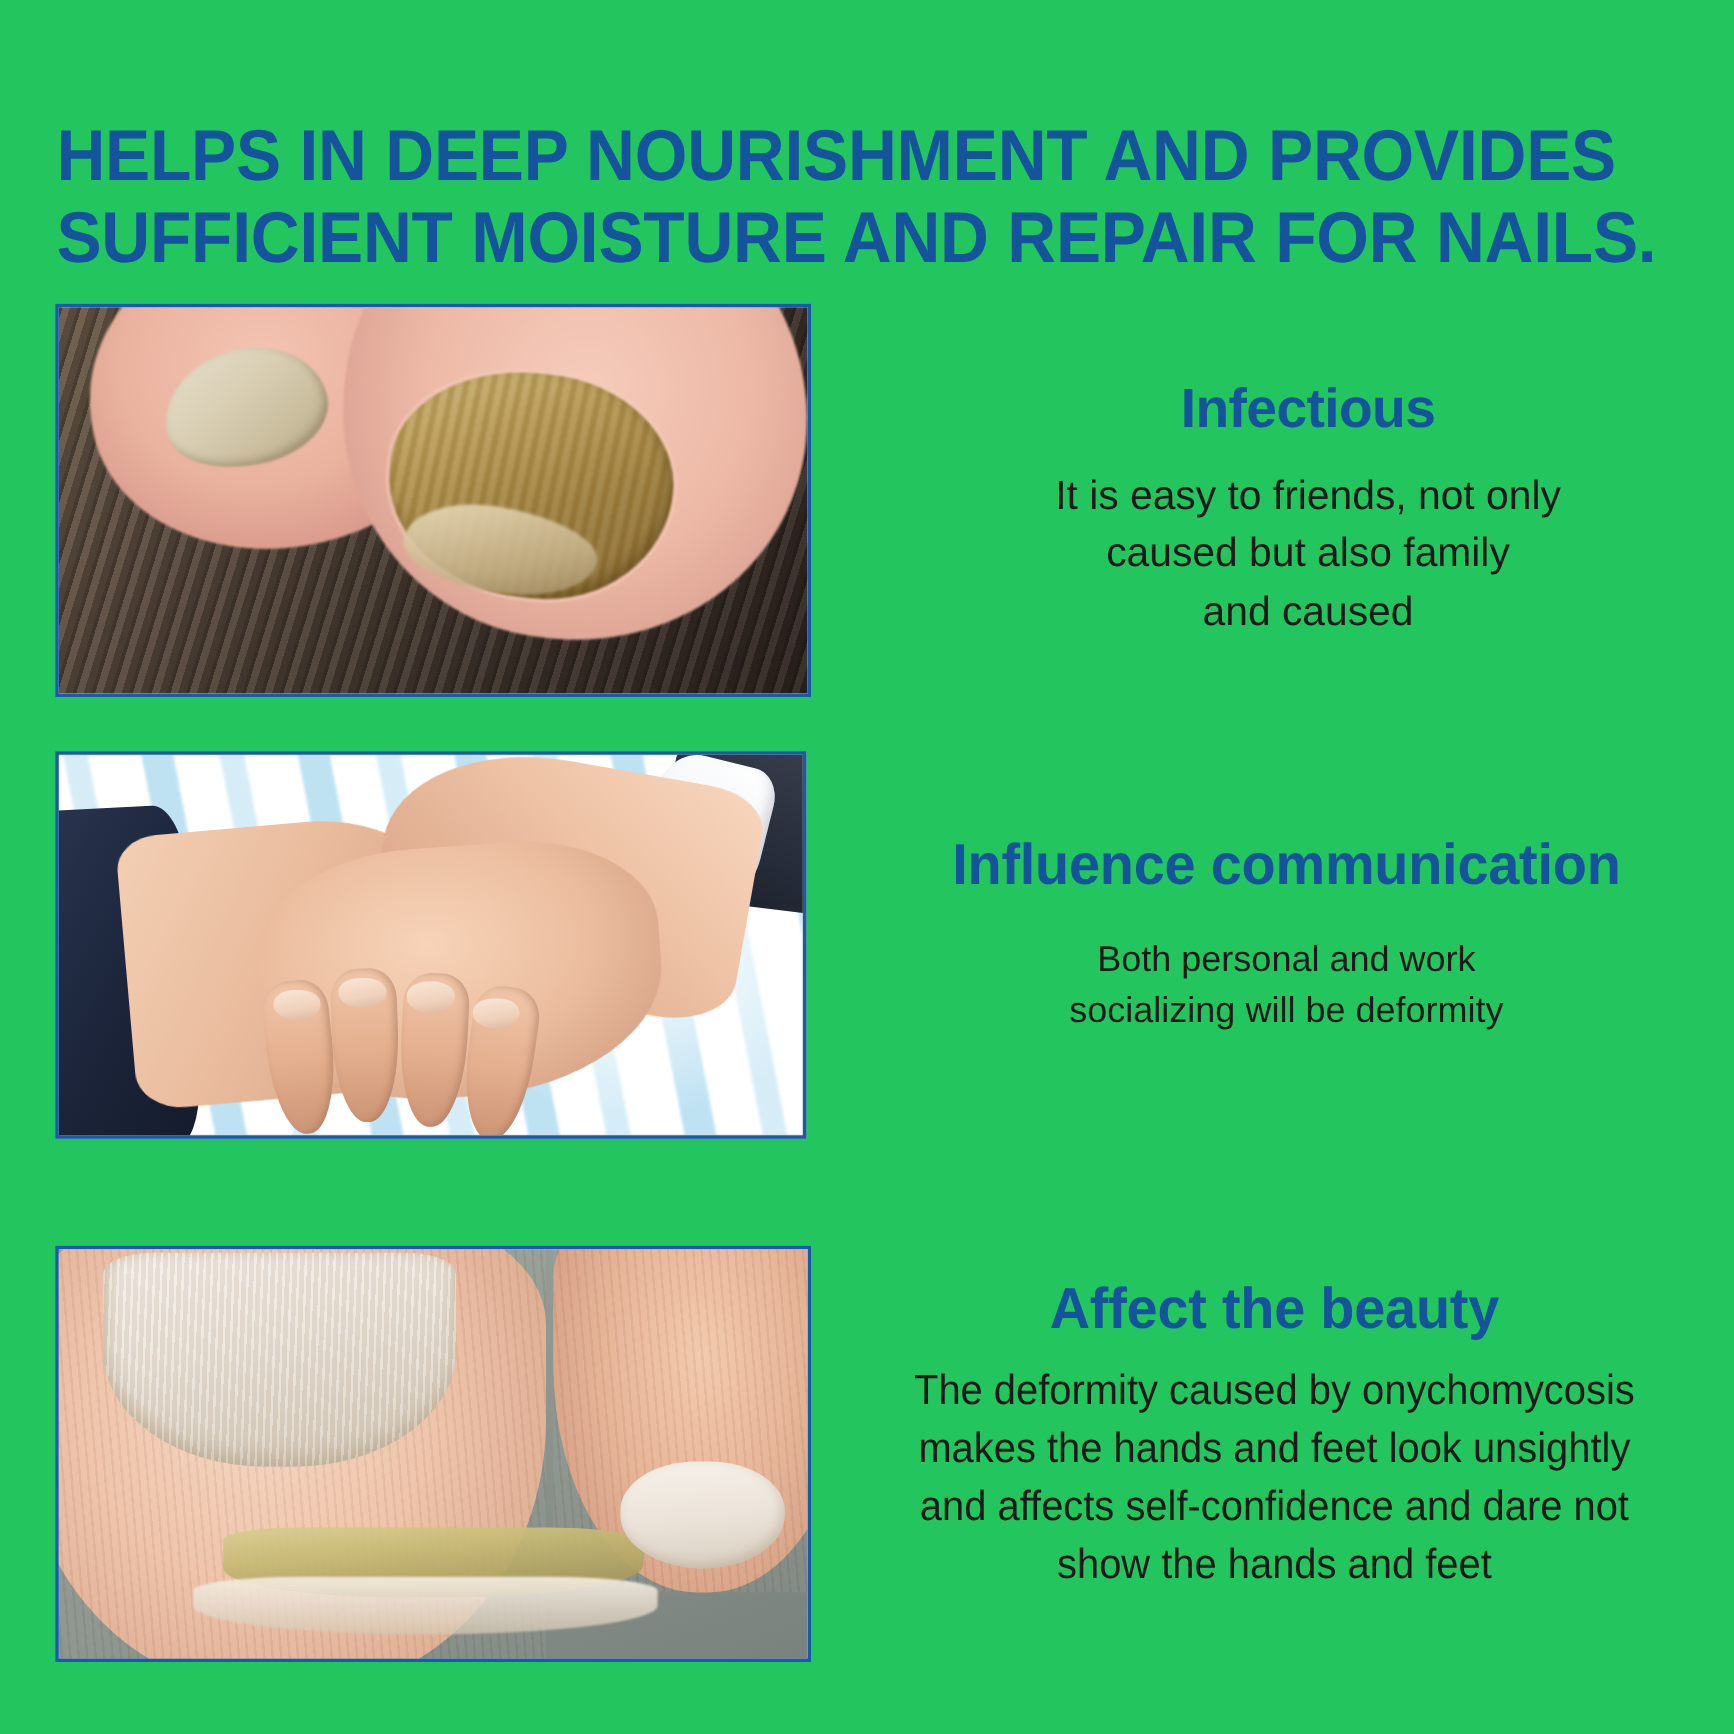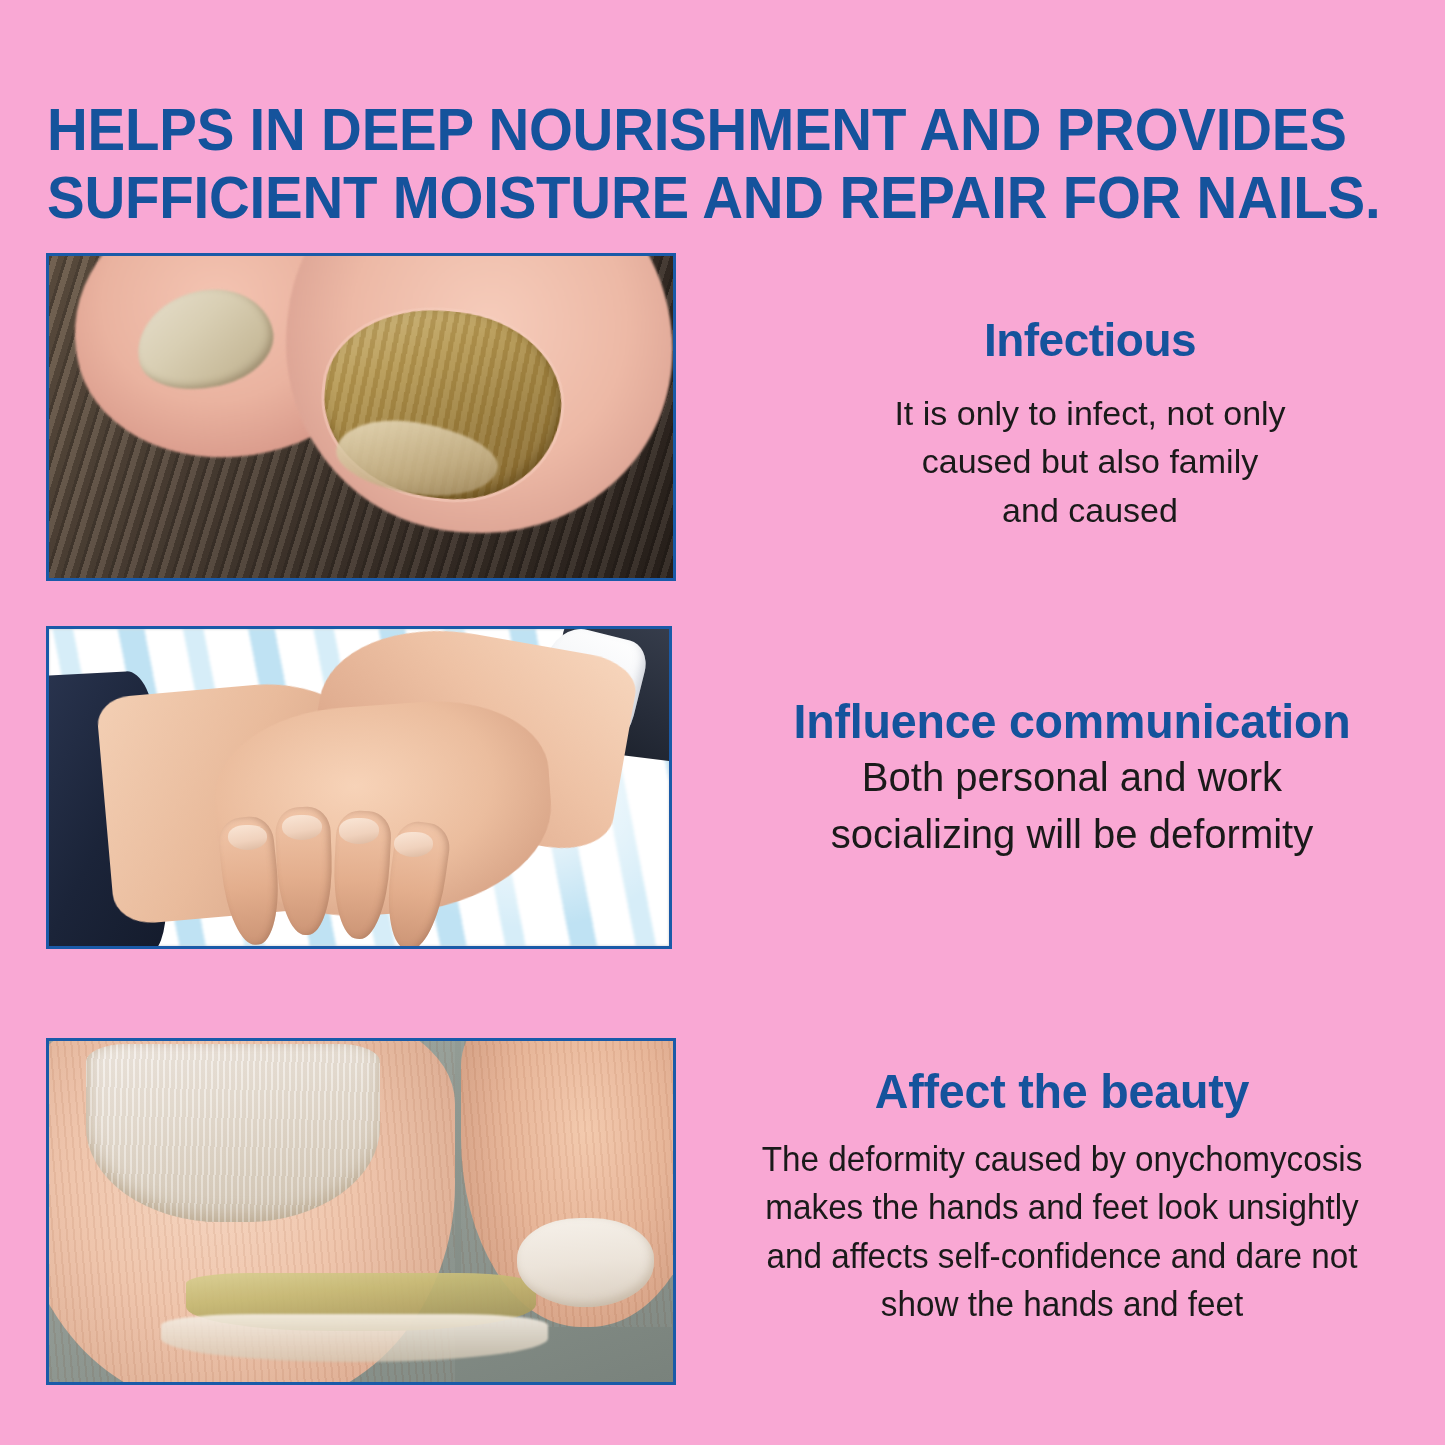--- a/index.html
+++ b/index.html
@@ -5,21 +5,21 @@
 <style>
   html, body {
     margin: 0;
     padding: 0;
     background: #ffffff;
   }
   #page {
     position: relative;
     width: 1445px;
     height: 1445px;
-    background: #f9a8d4;
+    background: #22c55e;
     overflow: hidden;
     font-family: "Liberation Sans", sans-serif;
   }
 
   
   #headline {
     position: absolute;
     left: 47px;
     top: 56px;
     width: 1340px;
@@ -302,21 +302,21 @@
     letter-spacing: -0.2px;
     transform: scaleX(0.97);
   }
   .card-body {
     color: #1a1a1a;
     font-family: "Liberation Sans", sans-serif;
     font-weight: normal;
     margin: 0;
   }
   #text-1 .card-body { font-size: 34px; line-height: 1.42; margin-top: 22px; }
-  #text-2 .card-body { font-size: 40px; line-height: 1.42; }
+  #text-2 .card-body { font-size: 30px; line-height: 1.42; margin-top: 30px; }
   #text-3 .card-body {
     font-size: 35px; line-height: 1.38; margin-top: 16px;
     transform: scaleX(0.95); transform-origin: center top;
   }
   .card-body span { display: block; white-space: nowrap; }
 </style>
 </head>
 <body>
 
 <div id="page">
@@ -335,21 +335,21 @@
         <div class="p1-nail-a"></div>
         <div class="p1-toe-b"></div>
         <div class="p1-nail-b"></div>
         <div class="p1-nail-b-crumble"></div>
       </div>
     </div>
 
     <div class="textblock" id="text-1">
       <h2 class="card-title rounded">Infectious</h2>
       <p class="card-body">
-        <span>It is only to infect, not only</span>
+        <span>It is easy to friends, not only</span>
         <span>caused but also family</span>
         <span>and caused</span>
       </p>
     </div>
   </div>
 
   <div class="row" id="row-2">
 
     <div class="photo" id="photo-2">
       <div class="photo-inner">

